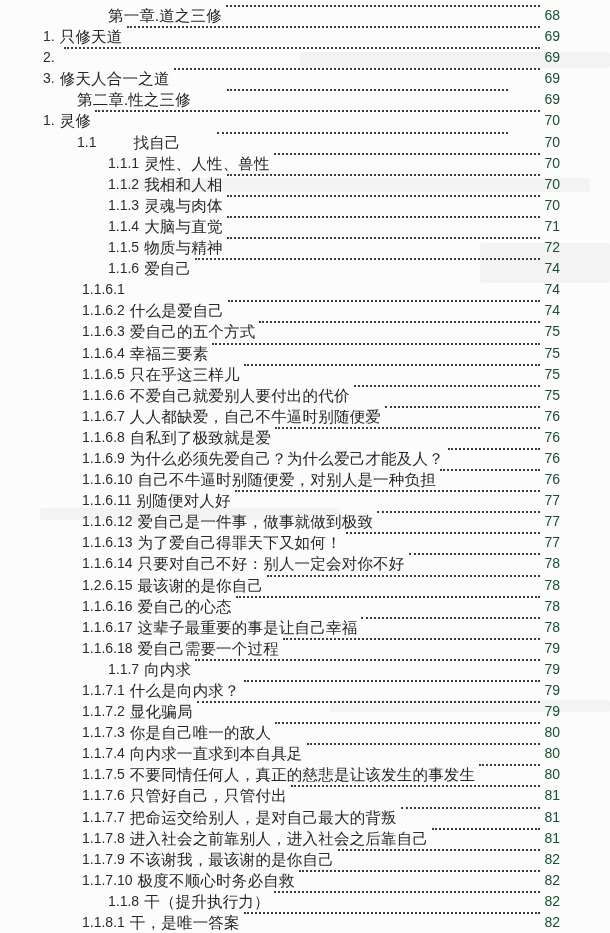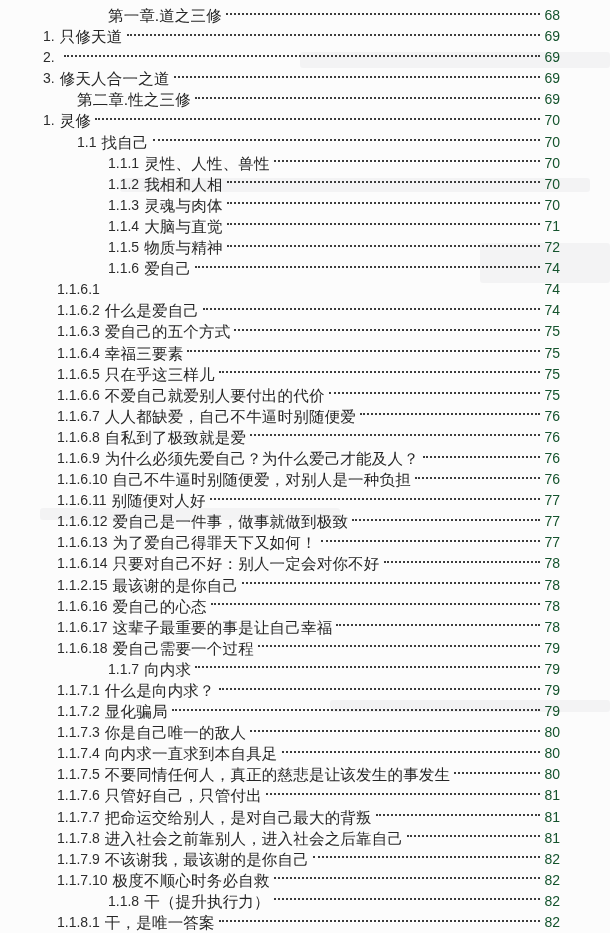--- a/index.html
+++ b/index.html
@@ -14,31 +14,31 @@
   .streak { position: absolute; background: rgba(130,130,135,0.07); border-radius: 3px; }
   .s1 { left: 300px; top: 52px;  width: 310px; height: 16px; }
   .s2 { left: 120px; top: 178px; width: 470px; height: 14px; }
   .s3 { left: 480px; top: 243px; width: 130px; height: 40px; }
   .s4 { left: 40px;  top: 508px; width: 300px; height: 12px; }
   .s5 { left: 330px; top: 700px; width: 280px; height: 12px; }
 
   .toc-list { position: relative; padding-top: 5px; }
   .row {
     display: flex;
-    align-items: center;
+    align-items: flex-start;
     height: 21.1px;
     line-height: 21.1px;
     padding-right: 50px;
     box-sizing: border-box;
     white-space: nowrap;
   }
   .level-0 { padding-left: 43px; }
-  .level-1 { padding-left: 77px; }
+  .level-1 { padding-left: 77px; gap: 32px; }
   .level-2 { padding-left: 108px; }
-  .level-3 { padding-left: 57px; }
+  .level-3 { padding-left: 82px; }
   .num {
     font-family: "Liberation Sans", "DejaVu Sans", sans-serif;
     font-size: 14px; color: #2c2c2c; margin-right: 5px;
   }
   .title {
     font-size: 15.5px; color: #262626; letter-spacing: 0.2px;
   }
   .leader {
     flex: 1 1 auto; min-width: 1px; height: 0;
     border-bottom: 2px dotted #3c3c3c;
@@ -243,21 +243,21 @@
   </div>
 
   <div class="row level-3">
     <span class="num">1.1.6.14</span>
     <span class="title">只要对自己不好：别人一定会对你不好</span>
     <span class="leader"></span>
     <span class="page">78</span>
   </div>
 
   <div class="row level-3">
-    <span class="num">1.1.2.15</span>
+    <span class="num">1.2.6.15</span>
     <span class="title">最该谢的是你自己</span>
     <span class="leader"></span>
     <span class="page">78</span>
   </div>
 
   <div class="row level-3">
     <span class="num">1.1.6.16</span>
     <span class="title">爱自己的心态</span>
     <span class="leader"></span>
     <span class="page">78</span>

